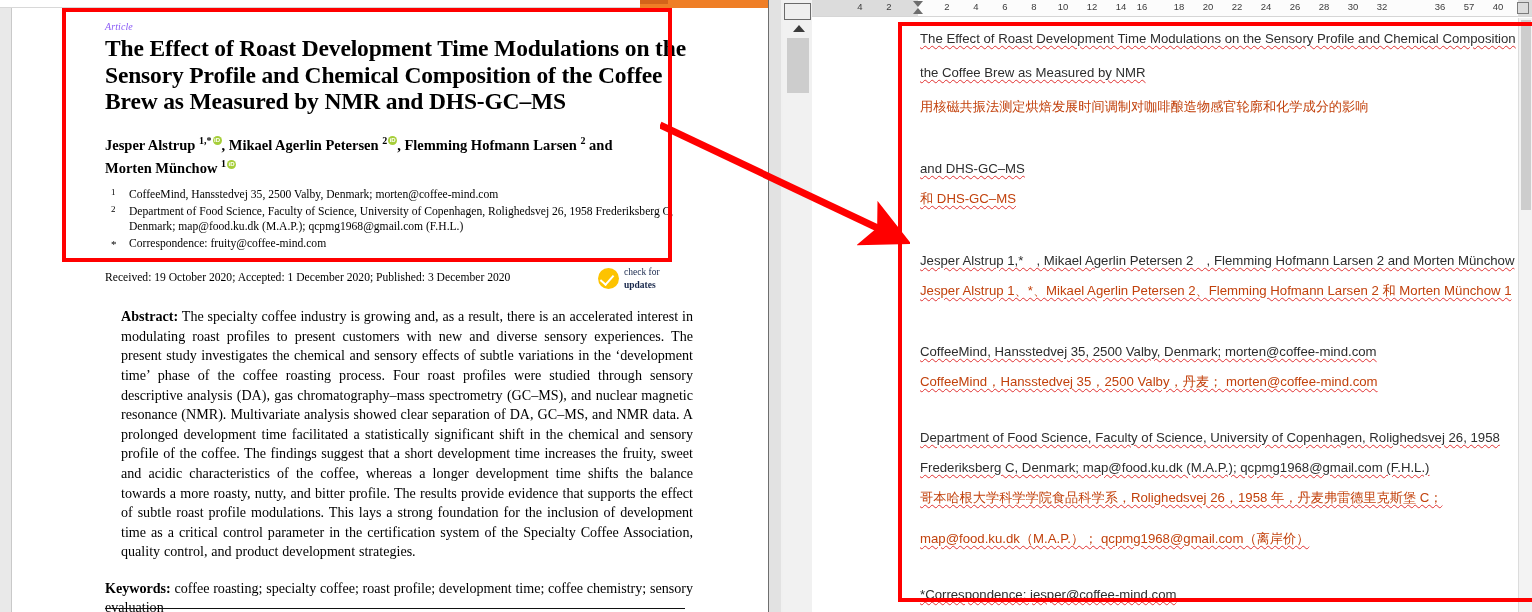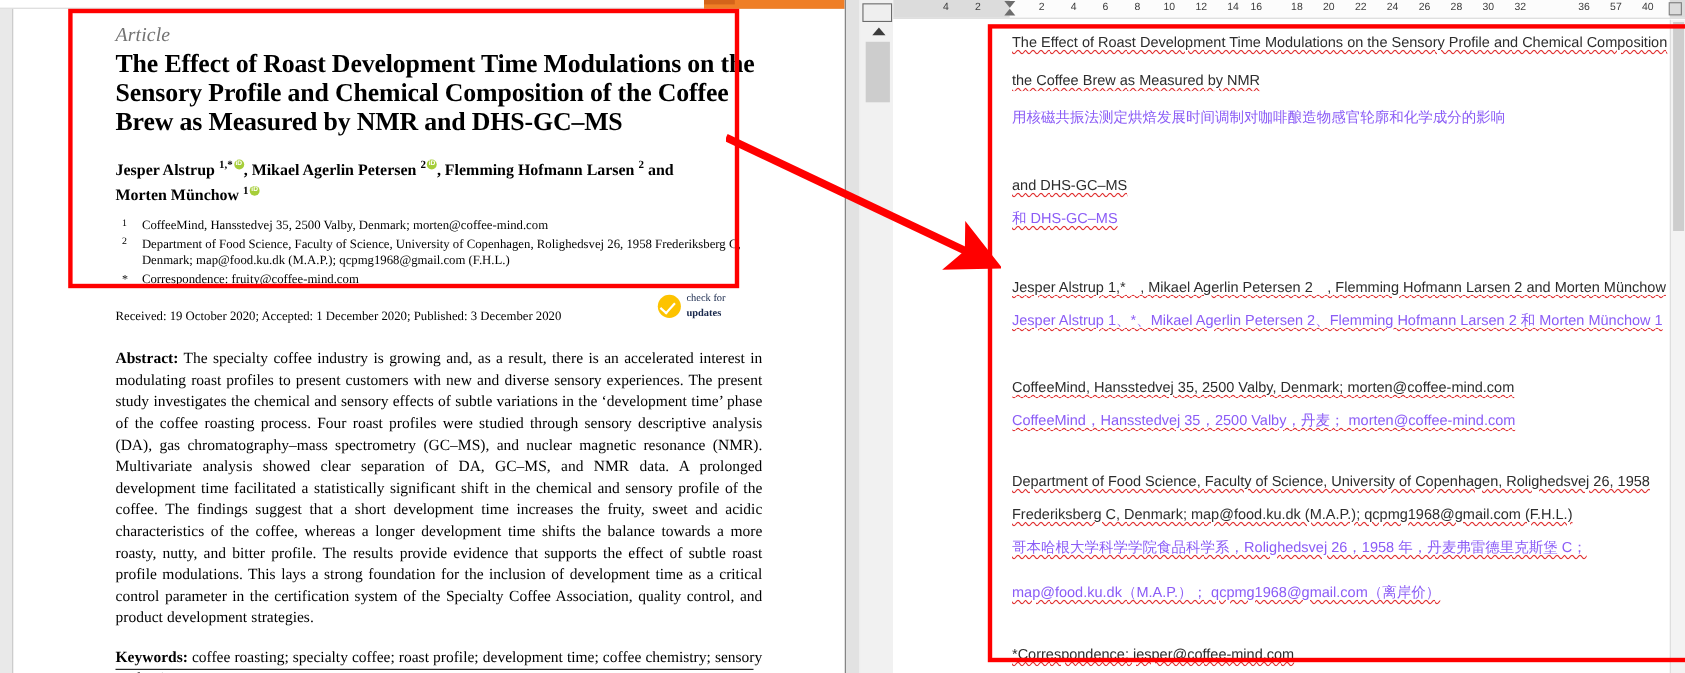--- a/index.html
+++ b/index.html
@@ -39,21 +39,21 @@
   }
 
   
   .doc {
     position: absolute;
     left: 92px; top: 12px; width: 588px;
     font-family: "Liberation Serif", serif;
     color: #000000;
   }
   .doc .kicker {
-    font-style: italic; font-size: 18px; color: #737373;
+    font-style: italic; font-size: 10px; color: #8b5cf6;
     margin: 0 0 3px 0; letter-spacing: .1px;
   }
   .doc h1 {
     font-size: 23.5px; line-height: 26.5px; font-weight: bold;
     margin: 0 0 16px 0; letter-spacing: -0.15px;
   }
   .doc .authors {
     font-size: 14.5px; line-height: 19px; font-weight: bold;
     margin: 0 0 9px 0;
   }
@@ -72,21 +72,21 @@
   .afflist { margin: 0 0 2px 0; padding: 0; list-style: none; font-size: 11.6px; line-height: 15.5px; }
   .afflist li { position: relative; padding-left: 24px; margin-bottom: 1px; }
   .afflist li .mark { position: absolute; left: 6px; top: -2px; font-size: 9px; }
   .afflist li .mark.star { top: 1px; font-size: 11px; }
 
   .pubdates {
     font-size: 11.6px; line-height: 15px; margin: 19px 0 0 0;
   }
   .abstract {
     font-size: 14.1px; line-height: 19.6px; text-align: justify;
-    margin: 22px 0 0 0; word-spacing: .3px;
+    margin: 22px 0 0 16px; word-spacing: .3px;
   }
   .abstract b { font-weight: bold; }
   .keywords {
     font-size: 14.1px; line-height: 19.6px; text-align: justify;
     margin: 17px 0 0 0;
   }
   .rule {
     position: absolute; left: 92px; top: 599px; width: 580px; height: 0;
     border-top: 1.4px solid #111;
   }
@@ -183,21 +183,21 @@
   .word-body {
     position: absolute; left: 0; top: 18px; width: 706px; height: 594px;
     background: #ffffff; overflow: hidden;
   }
   .w-line {
     position: absolute; left: 108px;
     font-family: "Liberation Sans", sans-serif;
     font-size: 13.2px; line-height: 17px; white-space: nowrap;
   }
   .w-src  { color: #2d2d2d; }
-  .w-zh   { color: #8b5cf6; }
+  .w-zh   { color: #c2410c; }
   .sq {
     text-decoration-line: underline; text-decoration-style: wavy;
     text-decoration-color: #e03030; text-decoration-thickness: 1px;
     text-underline-offset: 2px;
   }
   
   .word-scroll {
     position: absolute; right: 0; top: 18px; width: 14px; height: 594px;
     background: #f3f3f3; border-left: 1px solid #dcdcdc;
   }

